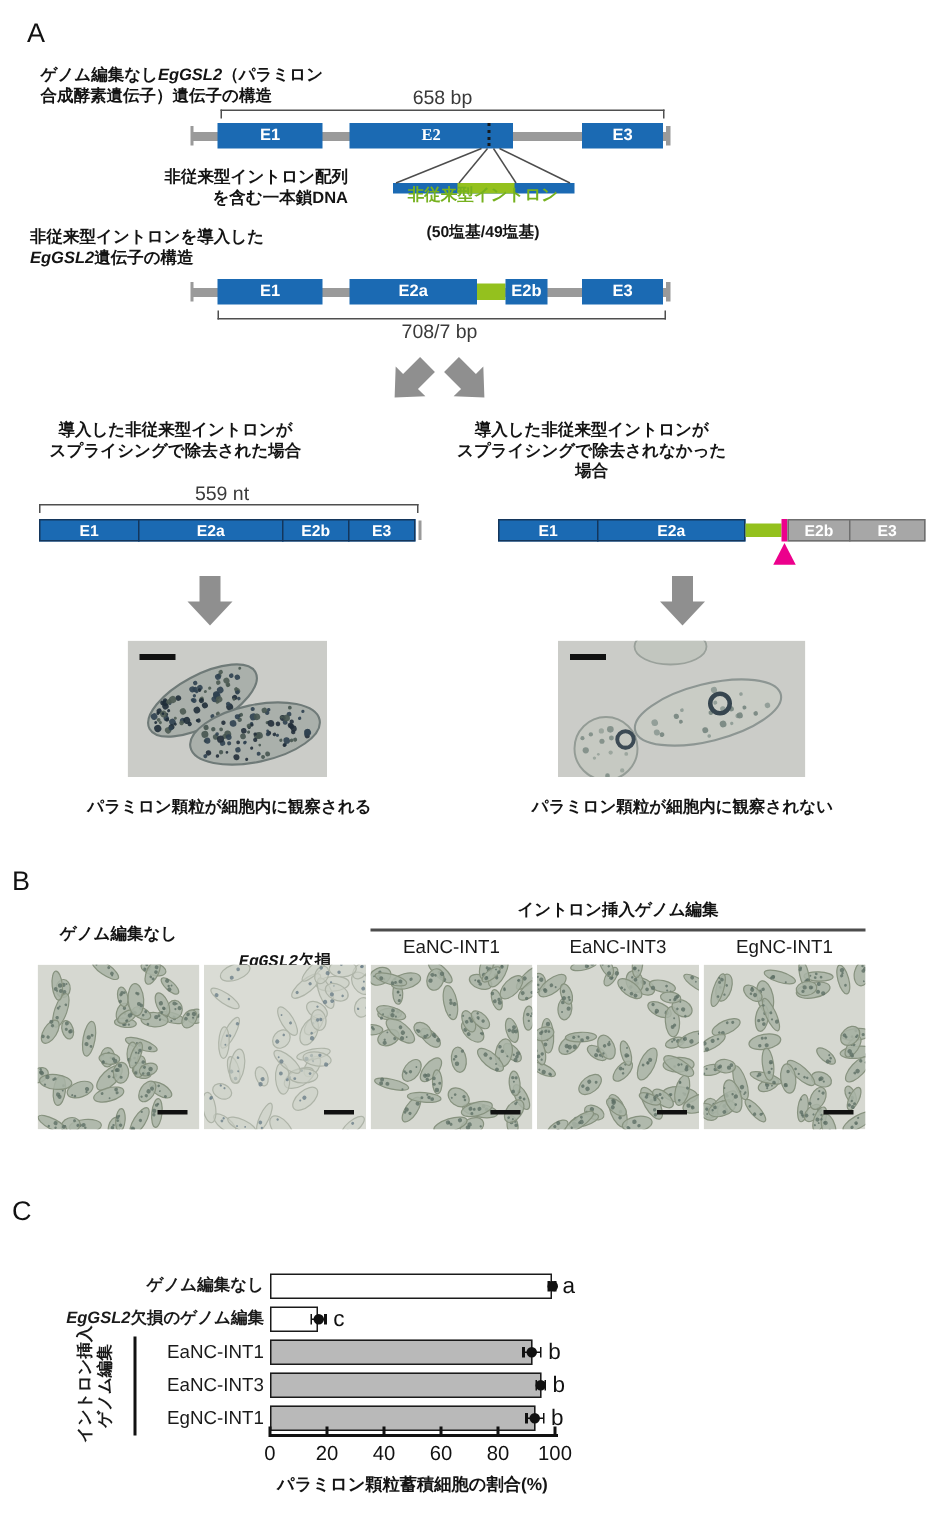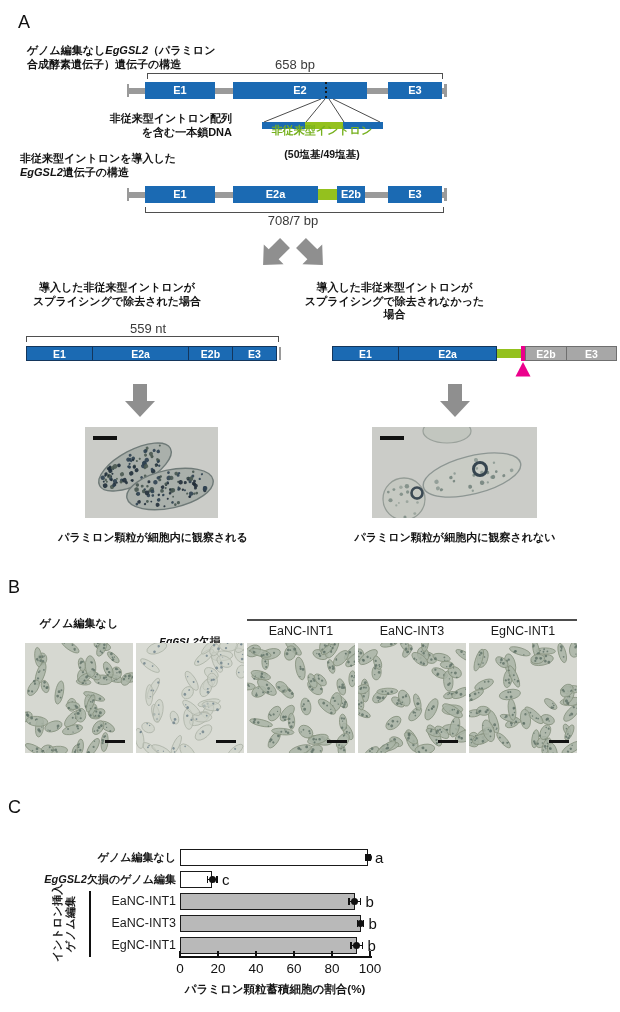--- a/index.html
+++ b/index.html
@@ -56,21 +56,21 @@
     <div class="nowrap">合成酵素遺伝子）遺伝子の構造</div>
   </div>
 
   <div class="meas-lab" style="left:245px;top:57px;width:100px;">658 bp</div>
   <div class="meas-top" style="left:147px;top:73px;width:294px;"></div>
 
   <div class="gline" style="left:126.5px;top:84px;width:2.5px;height:13px;"></div>
   <div class="gline" style="left:444px;top:84px;width:2.5px;height:13px;"></div>
   <div class="gline" style="left:128px;top:87.5px;width:317px;height:6px;"></div>
   <div class="exon" style="left:145px;top:82px;width:70px;">E1</div>
-  <div class="exon" style="left:233px;top:82px;width:134px;">E2</div>
+  <div class="exon" style="left:233px;top:82px;width:109px;font-family:Liberation Serif, serif;">E2</div>
   <div class="abs" style="left:325px;top:82px;width:2px;height:17px;background:repeating-linear-gradient(to bottom,#16191c 0 2px,transparent 2px 4.5px);"></div>
   <div class="exon" style="left:388px;top:82px;width:54px;">E3</div>
 
   <div class="abs jp jp11 right" style="left:88px;top:112px;width:144px;">
     <div>非従来型イントロン配列</div>
     <div>を含む一本鎖DNA</div>
   </div>
 
   <div class="abs" style="left:262px;top:122px;width:121px;height:7px;background:#1b6ab3;">
     <div class="abs" style="left:43px;top:0;width:38px;height:7px;background:#94c11e;"></div>
@@ -374,20 +374,21 @@
     <polygon points="523,362 515.5,376.5 530.5,376.5" fill="#ec008c"></polygon>
   </svg>
 
   <div class="panel-letter" style="left:8px;top:577px;">B</div>
 
   <div class="abs jp jp11 center nowrap" style="left:25px;top:617px;width:108px;">ゲノム編集なし</div>
   <div class="abs jp jp11 center" style="left:130px;top:636px;width:120px;font-family:Liberation Mono, monospace;">
     <div class="nowrap"><i class="it">EgGSL2</i><span>欠損</span></div>
     <div class="nowrap">のゲノム編集</div>
   </div>
+  <div class="abs jp jp11 center nowrap" style="left:247px;top:601px;width:330px;">イントロン挿入ゲノム編集</div>
   <div class="abs" style="left:247px;top:619px;width:330px;height:1.8px;background:#4d4d4d;"></div>
   <div class="bcol-lab nowrap" style="left:247px;top:624px;width:108px;">EaNC-INT1</div>
   <div class="bcol-lab nowrap" style="left:358px;top:624px;width:108px;">EaNC-INT3</div>
   <div class="bcol-lab nowrap" style="left:469px;top:624px;width:108px;">EgNC-INT1</div>
 
   <div class="micro" style="left:25px;top:643px;width:108px;height:110px;">
     <svg id="microB0" width="108" height="110" xmlns="http://www.w3.org/2000/svg">
         <rect x="0" y="0" width="108" height="110" fill="#d6d8d1"></rect>
         <g transform="rotate(97 14.6 84.1)">
           <ellipse cx="14.6" cy="84.1" rx="9.9" ry="4.0" fill="#a9b4a6" fill-opacity="0.85" stroke="#87927f" stroke-width="0.8"></ellipse>

